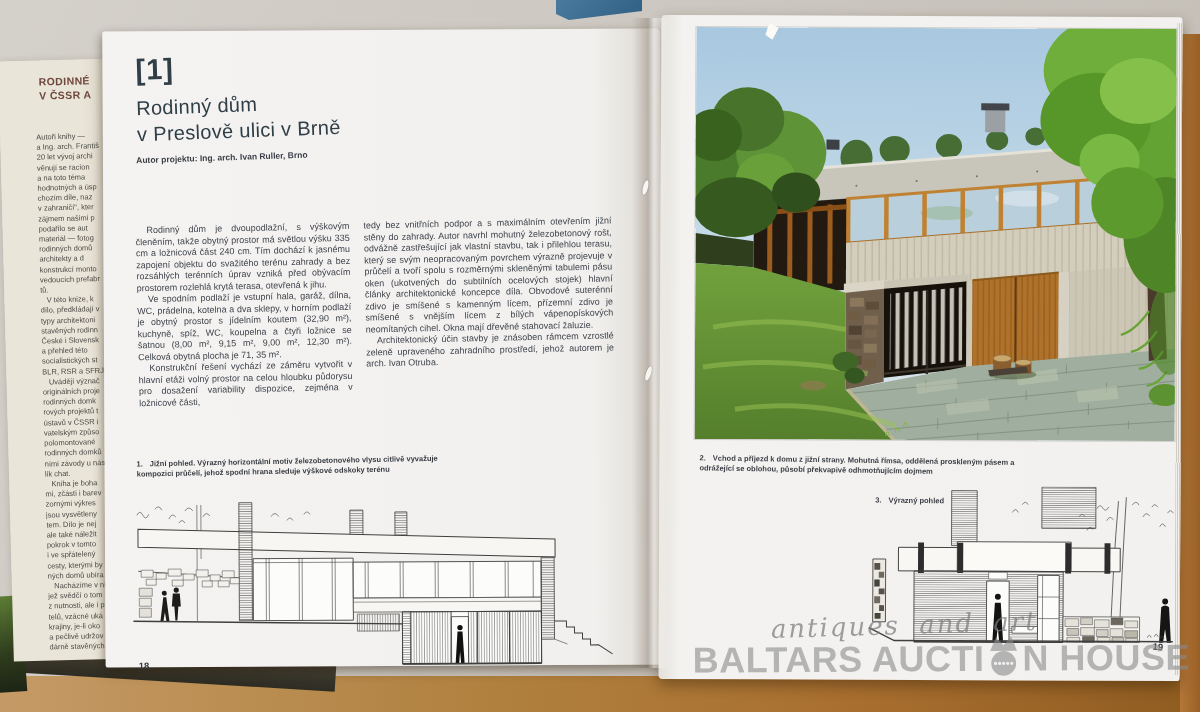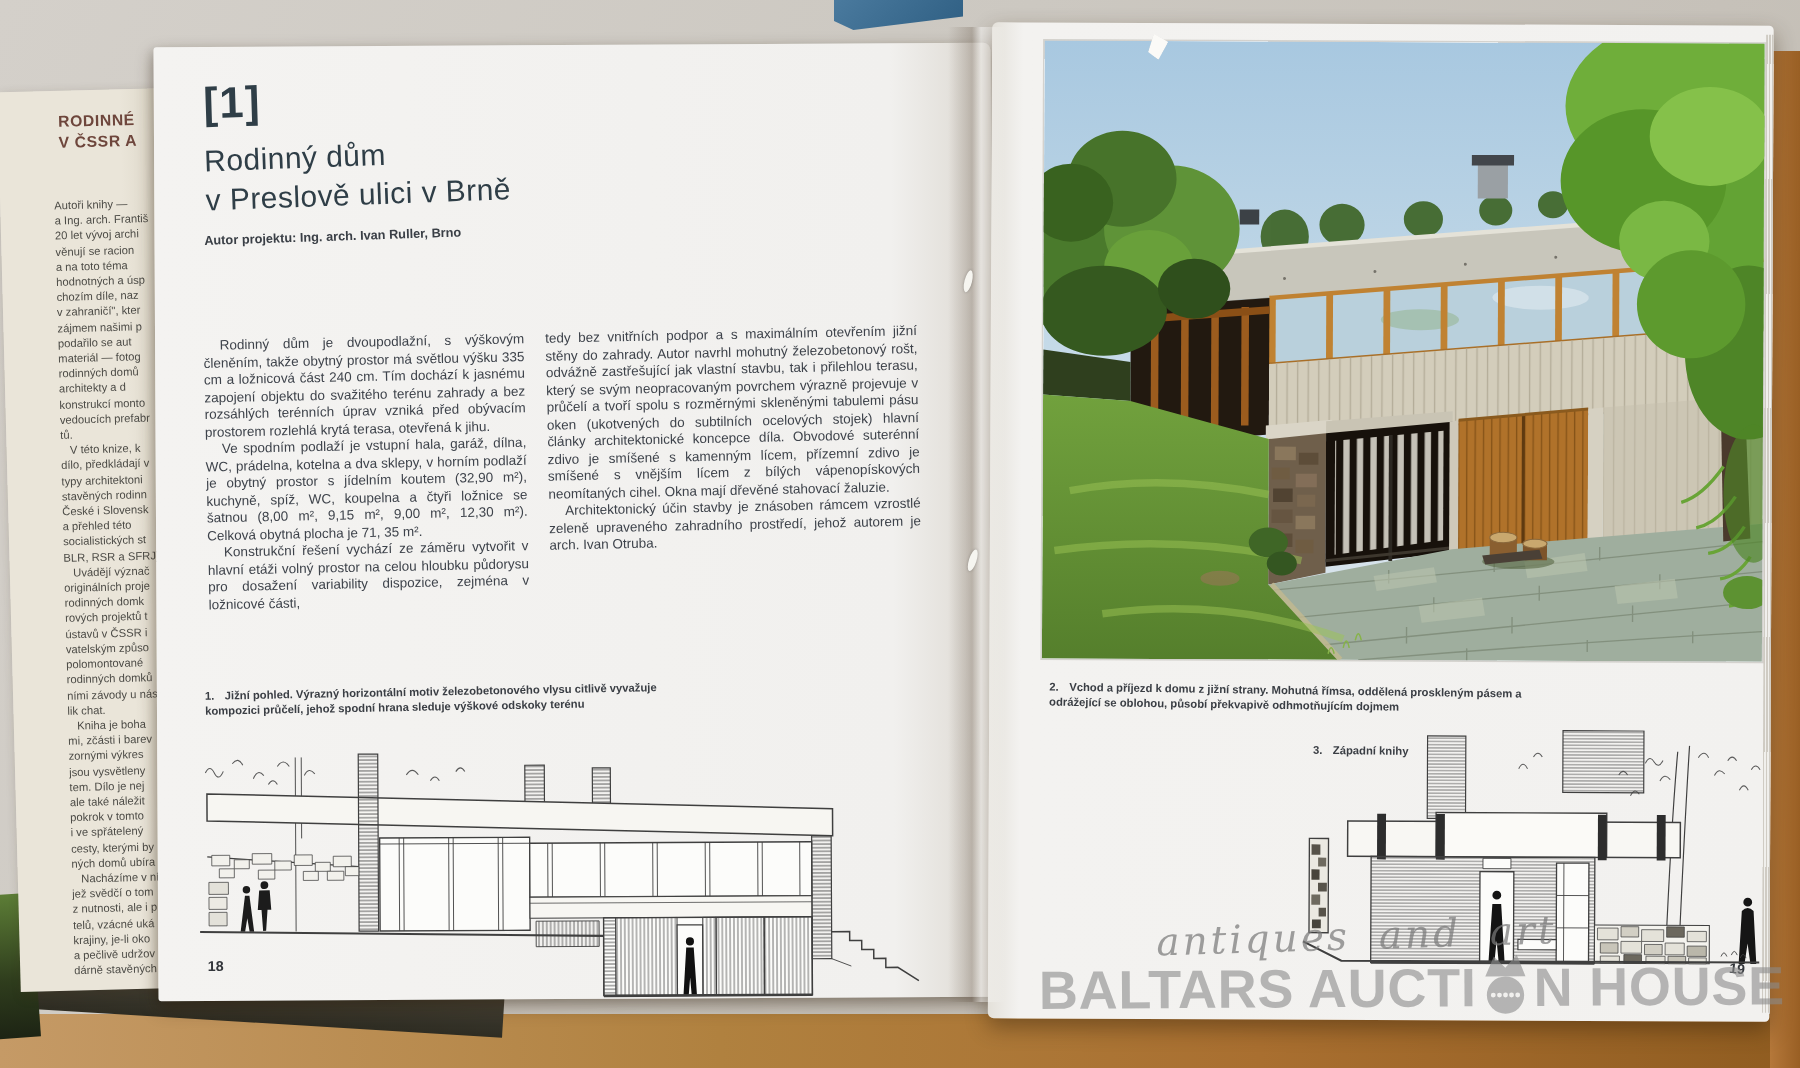--- a/index.html
+++ b/index.html
@@ -53,21 +53,21 @@
   .col{font-size:9px;line-height:11.5px;color:#3e434b;text-align:justify;}
   .col-1{width:214px;}
   .col-2{width:248px;}
   .col p{margin:0;}
   .ind{text-indent:11px;}
   .caption{font-size:7.5px;line-height:9.6px;color:#3a3e44;font-weight:bold;}
   .cap-num{font-weight:bold;margin-right:7px;}
   .cap1{position:absolute;left:32px;top:426px;width:324px;transform:rotate(-0.8deg);}
   .sdraw{position:absolute;left:16px;top:470px;width:520px;height:166px;}
   .pagenum{position:absolute;font-size:9.5px;font-weight:bold;color:#33363b;}
-  .pn-left{left:33px;top:608px;}
+  .pn-left{left:33px;top:629px;}
   
   .photo{position:absolute;left:35px;top:12px;width:480px;height:412px;box-shadow:0 0 0 1px rgba(120,115,105,.25);}
   .cap2{position:absolute;left:40px;top:440px;width:320px;transform:rotate(0.6deg);}
   .cap3{position:absolute;left:216px;top:480px;display:flex;transform:rotate(0.4deg);}
   .wdraw{position:absolute;left:206px;top:470px;width:314px;height:164px;}
   .pn-right{left:494px;top:624px;transform:rotate(6deg);}
   .wm-script{position:absolute;left:112px;top:594px;font-family:"DejaVu Serif",serif;font-style:italic;
     font-size:26px;color:rgba(122,122,122,.72);letter-spacing:2px;word-spacing:9px;transform:rotate(-2deg);z-index:7;}
   .wm-main{position:absolute;left:34px;top:618px;display:flex;align-items:center;z-index:7;
     font-size:36px;font-weight:bold;color:rgba(138,138,138,.6);letter-spacing:.5px;white-space:nowrap;
@@ -404,21 +404,21 @@
           <path d="M208,399 q2,-9 4,0"></path>
           <path d="M190,408 q2,-8 4,0"></path>
         </g>
     </svg>
 
     <div class="caption cap2">
       <span class="cap-num">2.</span><span>Vchod a příjezd k domu z jižní strany. Mohutná římsa, oddělená proskleným pásem a odrážející se oblohou, působí překvapivě odhmotňujícím dojmem</span>
     </div>
     <div class="caption cap3">
       <span class="cap-num">3.</span>
-        <span>Západní knihy</span>
+        <span>Výrazný pohled</span>
     </div>
 
     <svg class="wdraw" viewBox="0 0 320 166">
       <defs>
         <pattern id="wH" width="4" height="2.2" patternUnits="userSpaceOnUse">
             <path d="M0 1.1 H4" stroke="#4a4a4a" stroke-width="0.5"></path>
           </pattern>
       </defs>
       <g stroke="#3f3f3f" stroke-width="0.8" fill="none">
         <path d="M236,22 q3,-6 6,-1 q3,5 6,-1 M246,34 q3,-6 7,-1 M272,18 q4,-6 7,0 M283,30 q3,-6 7,-1 M292,20 q3,-5 6,0 M226,44 q3,-6 6,-1 M300,40 q3,-6 6,0 M308,26 q3,-5 6,0 M218,30 q3,-5 6,0 M150,26 q3,-6 6,0 M160,18 q3,-5 6,0" stroke="#5a5a5a" stroke-width="0.7"></path>

